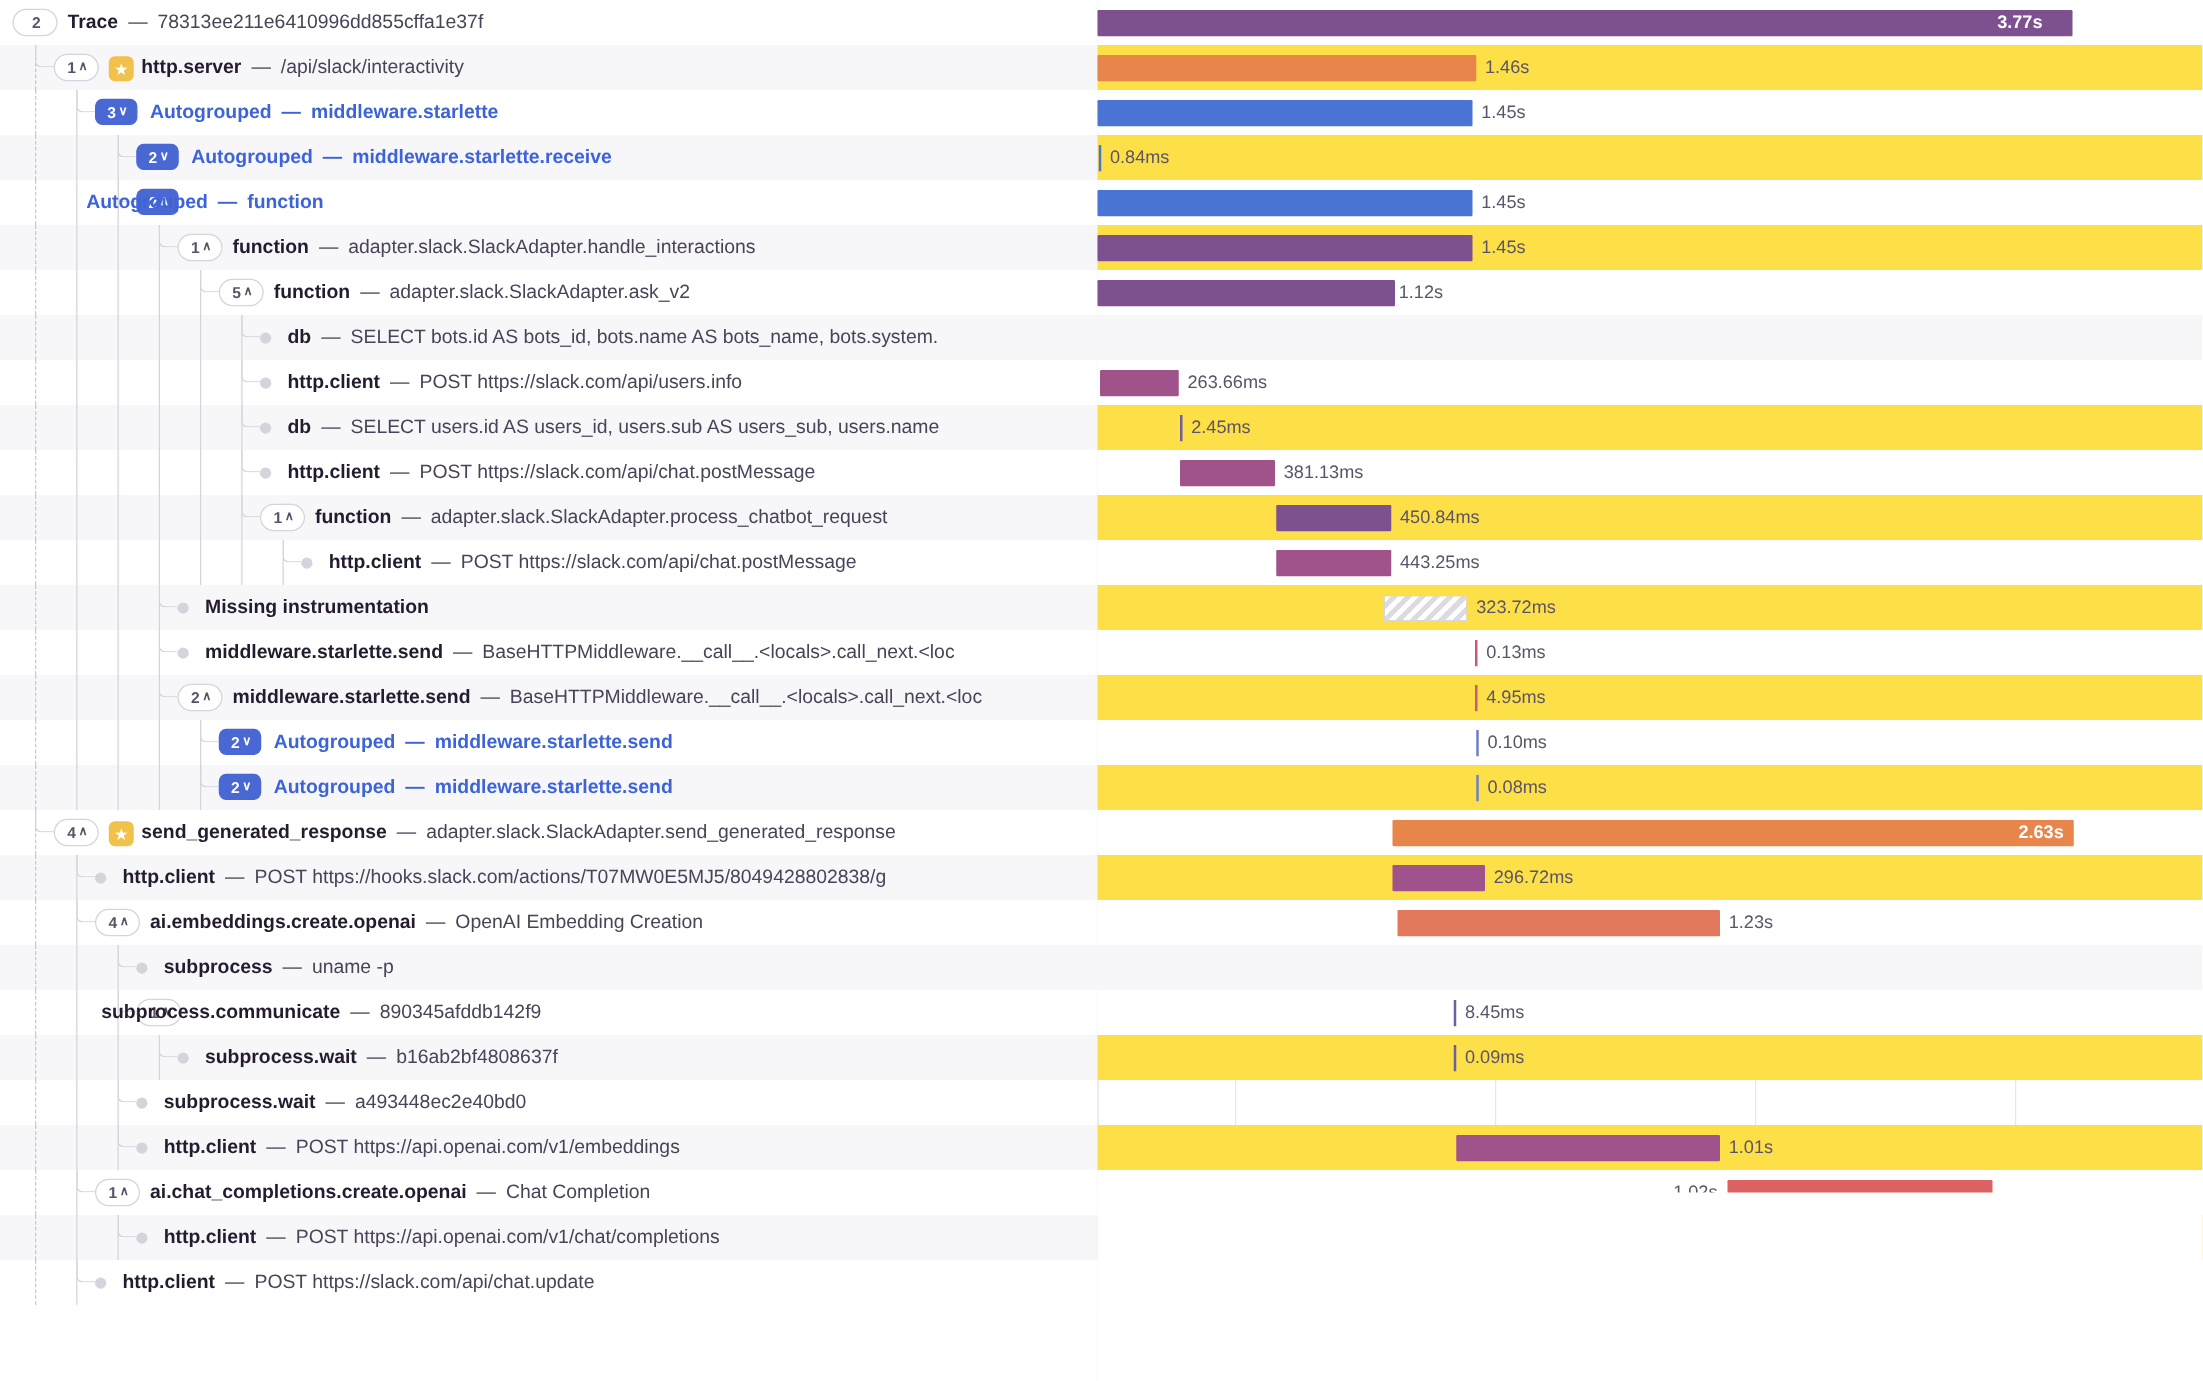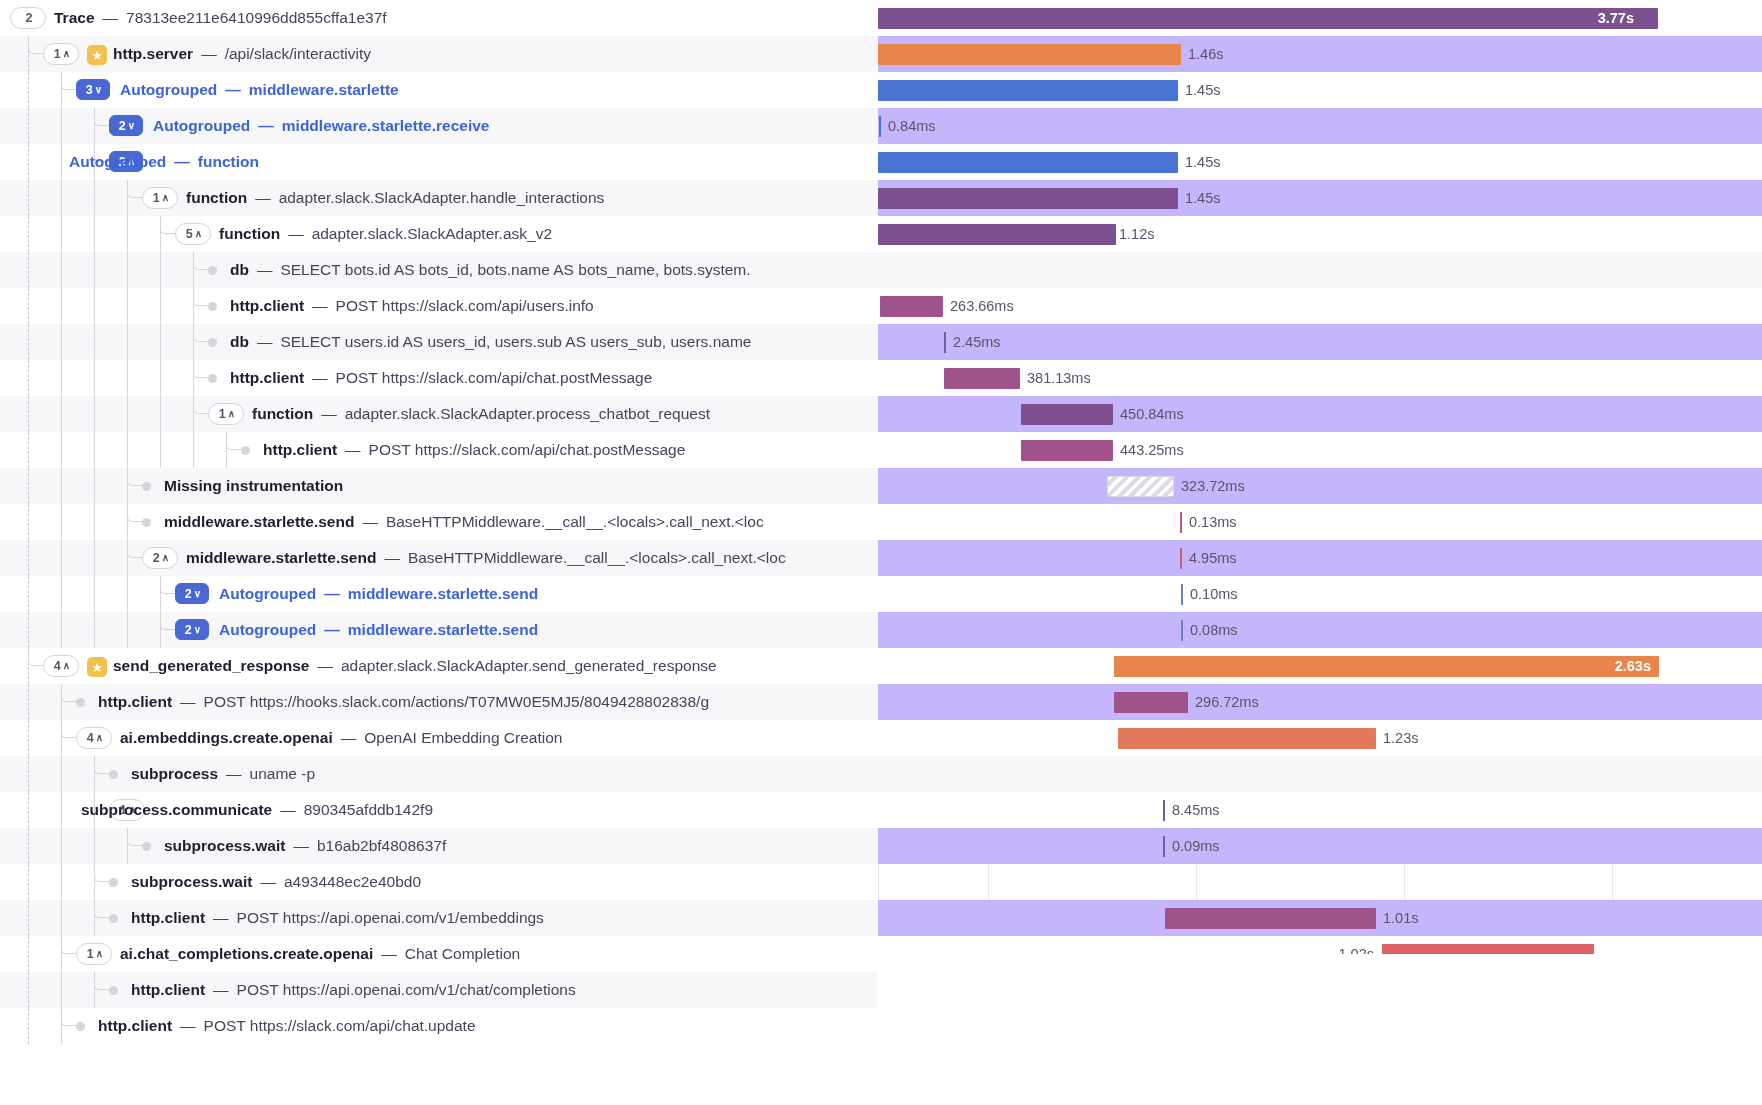--- a/index.html
+++ b/index.html
@@ -19,21 +19,21 @@
   
   .rows { position: absolute; top: 0; left: 0; width: 1762px; }
   .row {
     position: relative;
     height: 36px;
     width: 1762px;
     display: flex;
     align-items: stretch;
   }
   .row.alt { background: #f7f6f9; }
-  .row.alt .bar-area { background: #c4b5fd; }
+  .row.alt .bar-area { background: #fde047; }
 
   
   .tree-cell {
     position: relative;
     width: 878px;
     flex: 0 0 878px;
     background: transparent;
     display: flex;
     align-items: center;
     overflow: hidden;

